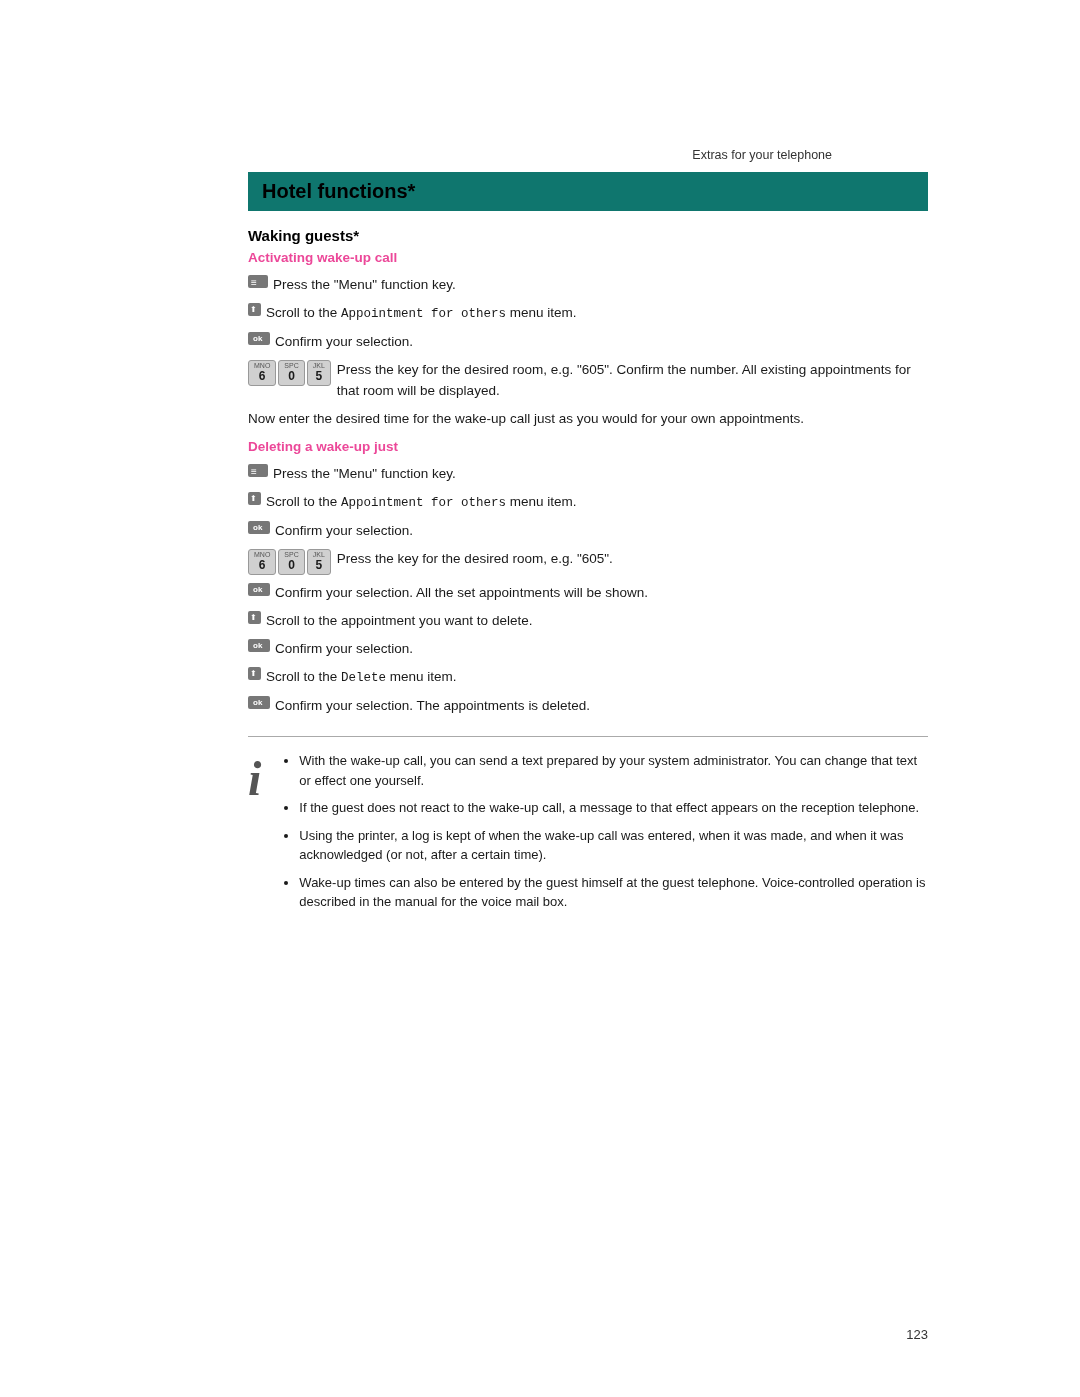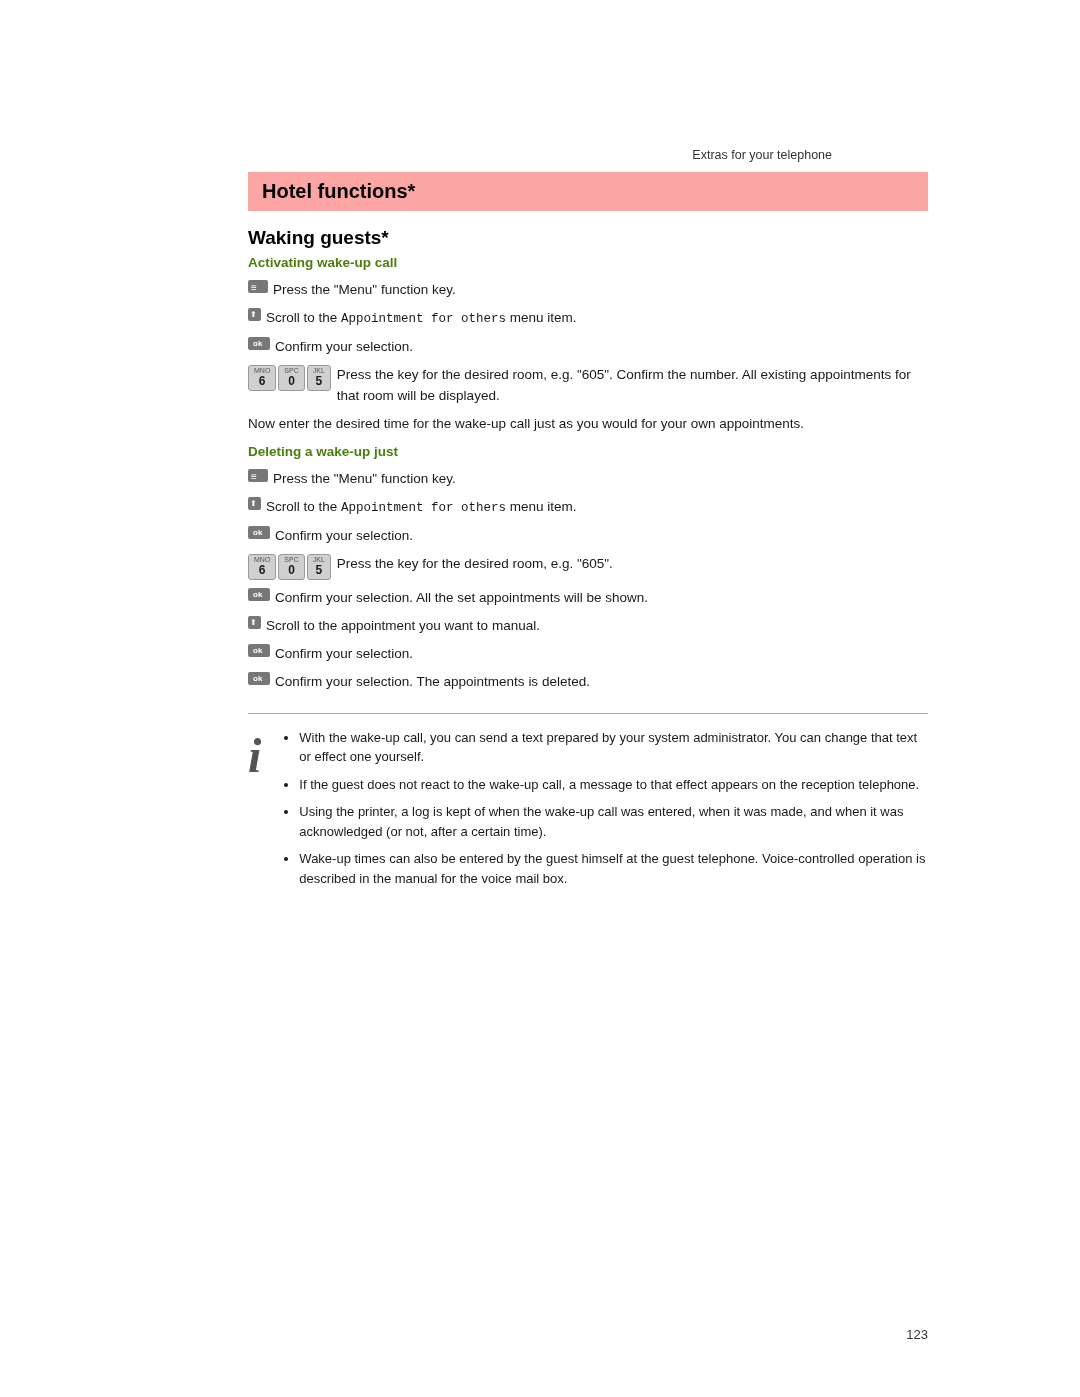--- a/index.html
+++ b/index.html
@@ -36,44 +36,44 @@
 
     .content-area {
       position: absolute;
       top: 172px;
       left: 248px;
       right: 152px;
       width: 680px;
     }
 
     .section-title-bar {
-      background: #fca5a5;
+      background: #0f766e;
       padding: 8px 14px;
       margin-bottom: 16px;
     }
 
     .section-title-bar h1 {
       font-size: 20px;
       font-weight: bold;
       color: #000000;
       font-family: Arial, Helvetica, sans-serif;
     }
 
     .subsection-heading {
-      font-size: 19px;
+      font-size: 15px;
       font-weight: bold;
       color: #000;
       margin-bottom: 0;
       margin-top: 14px;
     }
 
     .subsection-heading2 {
       font-size: 13.5px;
       font-weight: bold;
-      color: #4d7c0f;
+      color: #ec4899;
       margin-bottom: 10px;
       margin-top: 6px;
     }
 
     .step-row {
       display: flex;
       align-items: flex-start;
       margin-bottom: 8px;
       line-height: 1.5;
     }
@@ -348,30 +348,36 @@
       <span class="icon-wrap">
         <span class="btn-ok-icon"></span>
       </span>
       <span class="step-text">Confirm your selection. All the set appointments will be shown.</span>
     </div>
 
     <div class="step-row">
       <span class="icon-wrap">
         <span class="btn-nav-icon"></span>
       </span>
-      <span class="step-text">Scroll to the appointment you want to manual.</span>
+      <span class="step-text">Scroll to the appointment you want to delete.</span>
     </div>
 
     <div class="step-row">
       <span class="icon-wrap">
         <span class="btn-ok-icon"></span>
       </span>
       <span class="step-text">Confirm your selection.</span>
     </div>
 
+    <div class="step-row">
+      <span class="icon-wrap">
+        <span class="btn-nav-icon"></span>
+      </span>
+      <span class="step-text">Scroll to the <code>Delete</code> menu item.</span>
+    </div>
 
     <div class="step-row">
       <span class="icon-wrap">
         <span class="btn-ok-icon"></span>
       </span>
       <span class="step-text">Confirm your selection. The appointments is deleted.</span>
     </div>
 
     <div class="info-section">
       <div class="info-icon">i</div>

